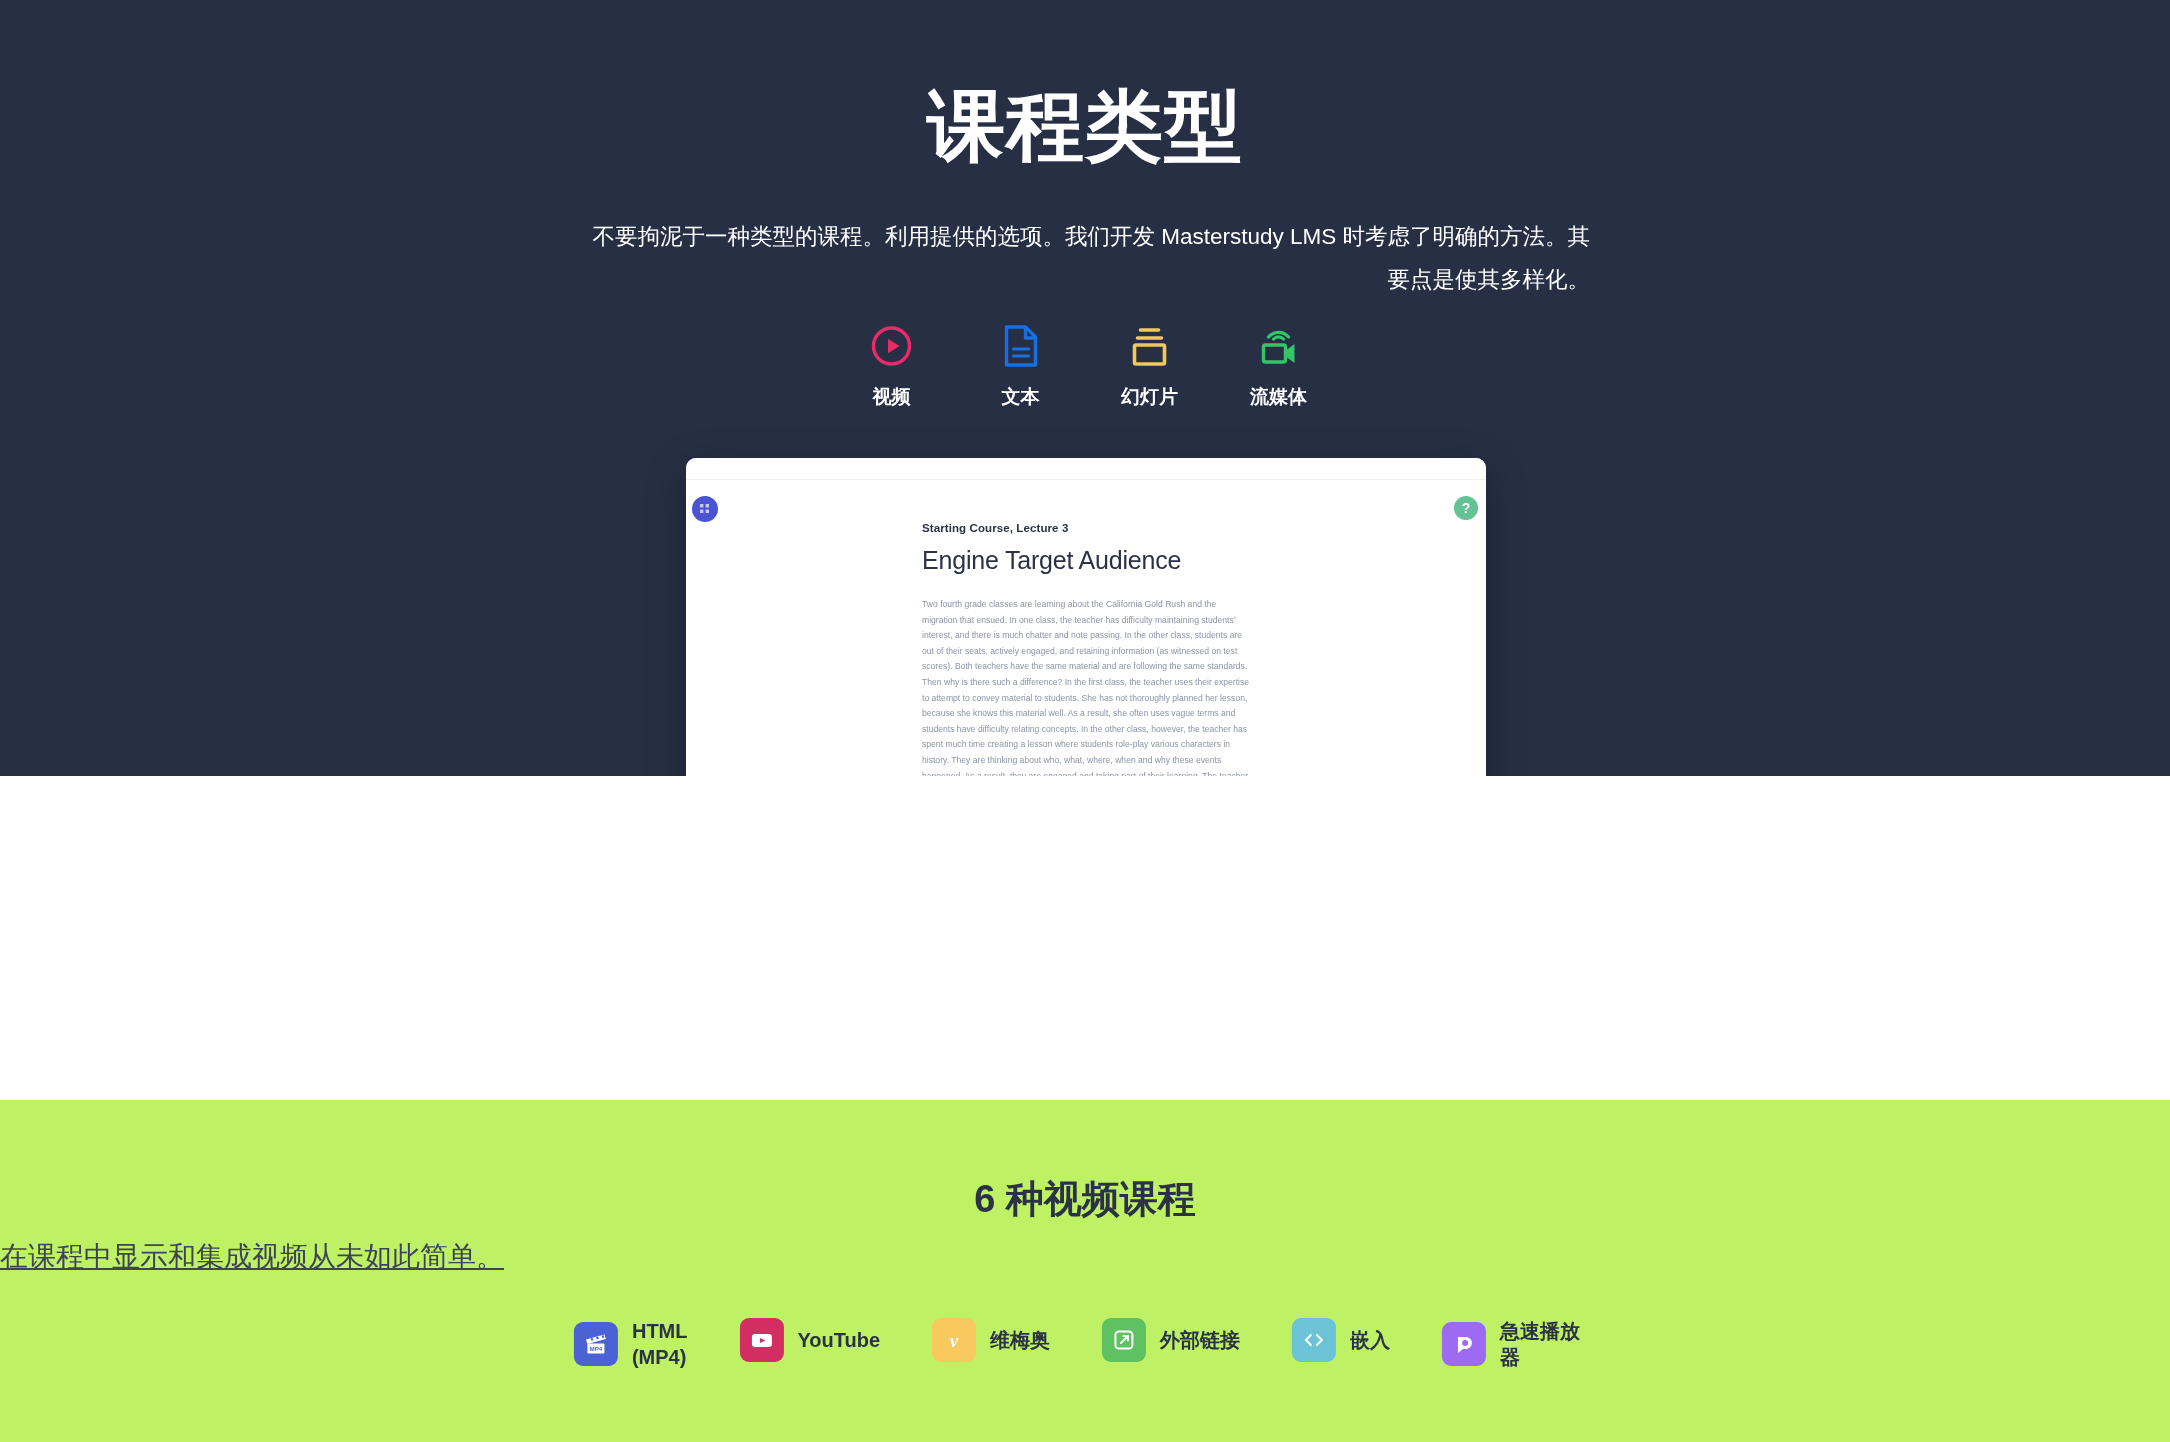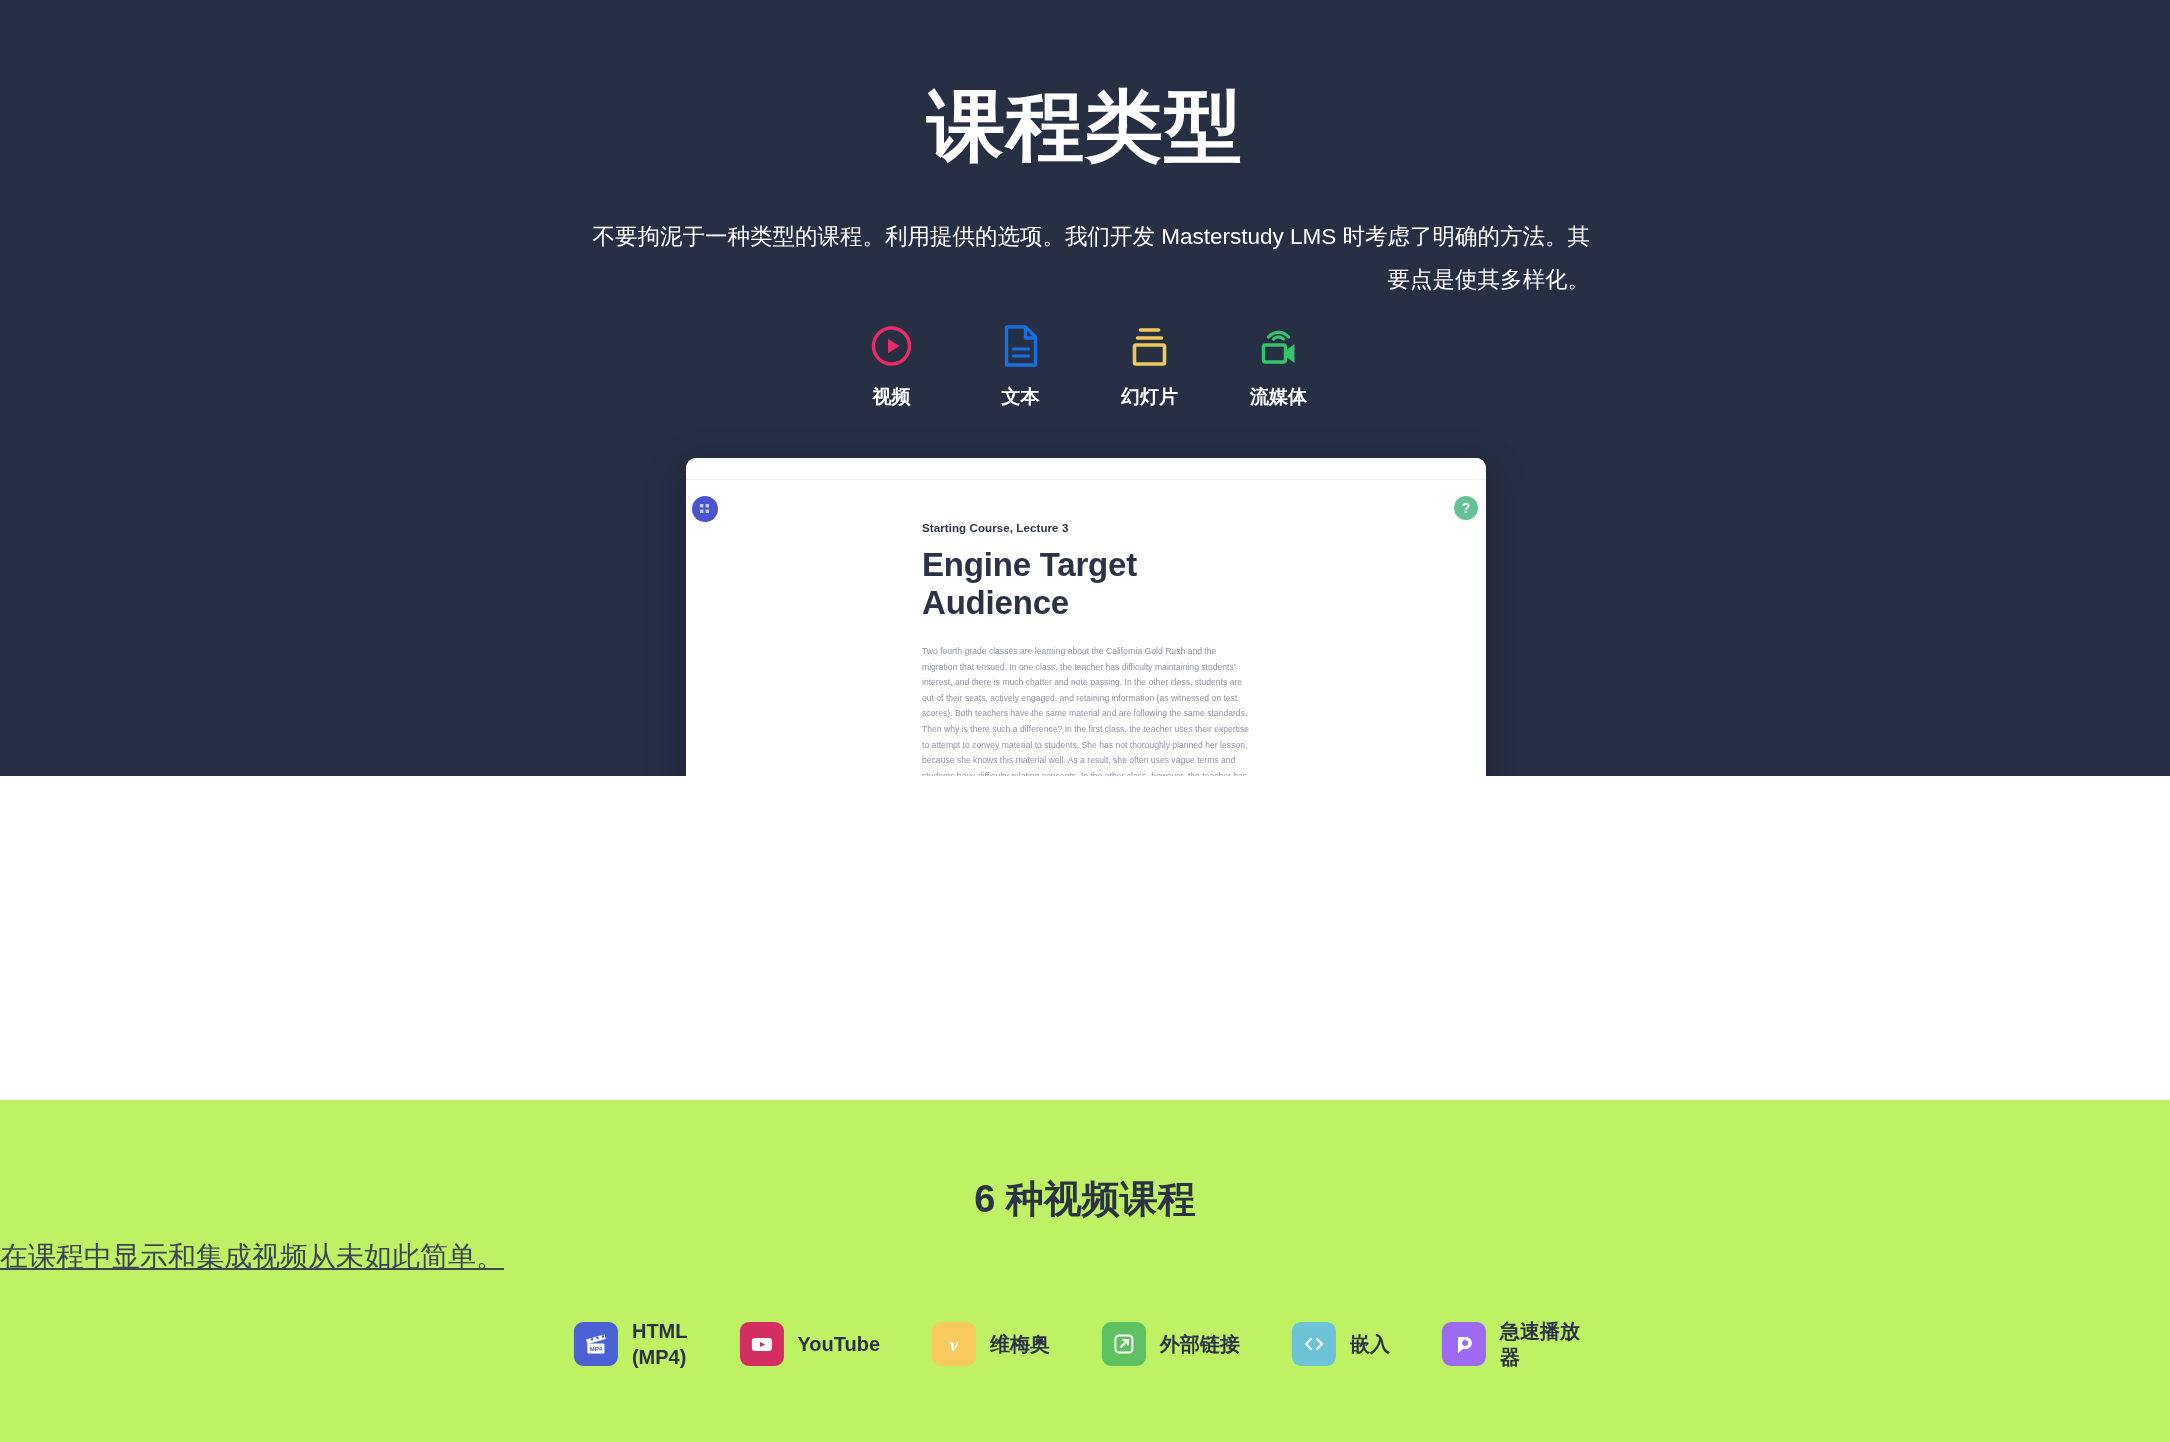--- a/index.html
+++ b/index.html
@@ -133,22 +133,22 @@
   }
   .lecture-kicker {
     color: #2b3246;
     font-size: 11.5px;
     font-weight: 700;
     letter-spacing: .1px;
   }
   .lecture-title {
     margin-top: 12px;
     color: #2b3246;
-    font-size: 33px;
-    font-weight: 700;
+    font-size: 25px;
+    font-weight: 400;
     letter-spacing: -.2px;
   }
   .lecture-text {
     margin-top: 22px;
     color: #8d93a5;
     font-size: 8.6px;
     line-height: 15.6px;
     text-align: left;
   }
   .lecture-figure {
@@ -184,21 +184,21 @@
     font-size: 28px;
     font-weight: 400;
     text-decoration: underline;
   }
   .sources {
     position: absolute;
     left: 50%;
     transform: translateX(-50%);
     top: 1318px;
     display: flex;
-    align-items: center;
+    align-items: flex-start;
     gap: 52px;
   }
   .source {
     display: flex;
     align-items: center;
     gap: 14px;
   }
   .src-ico {
     width: 44px; height: 44px;
     border-radius: 9px;

